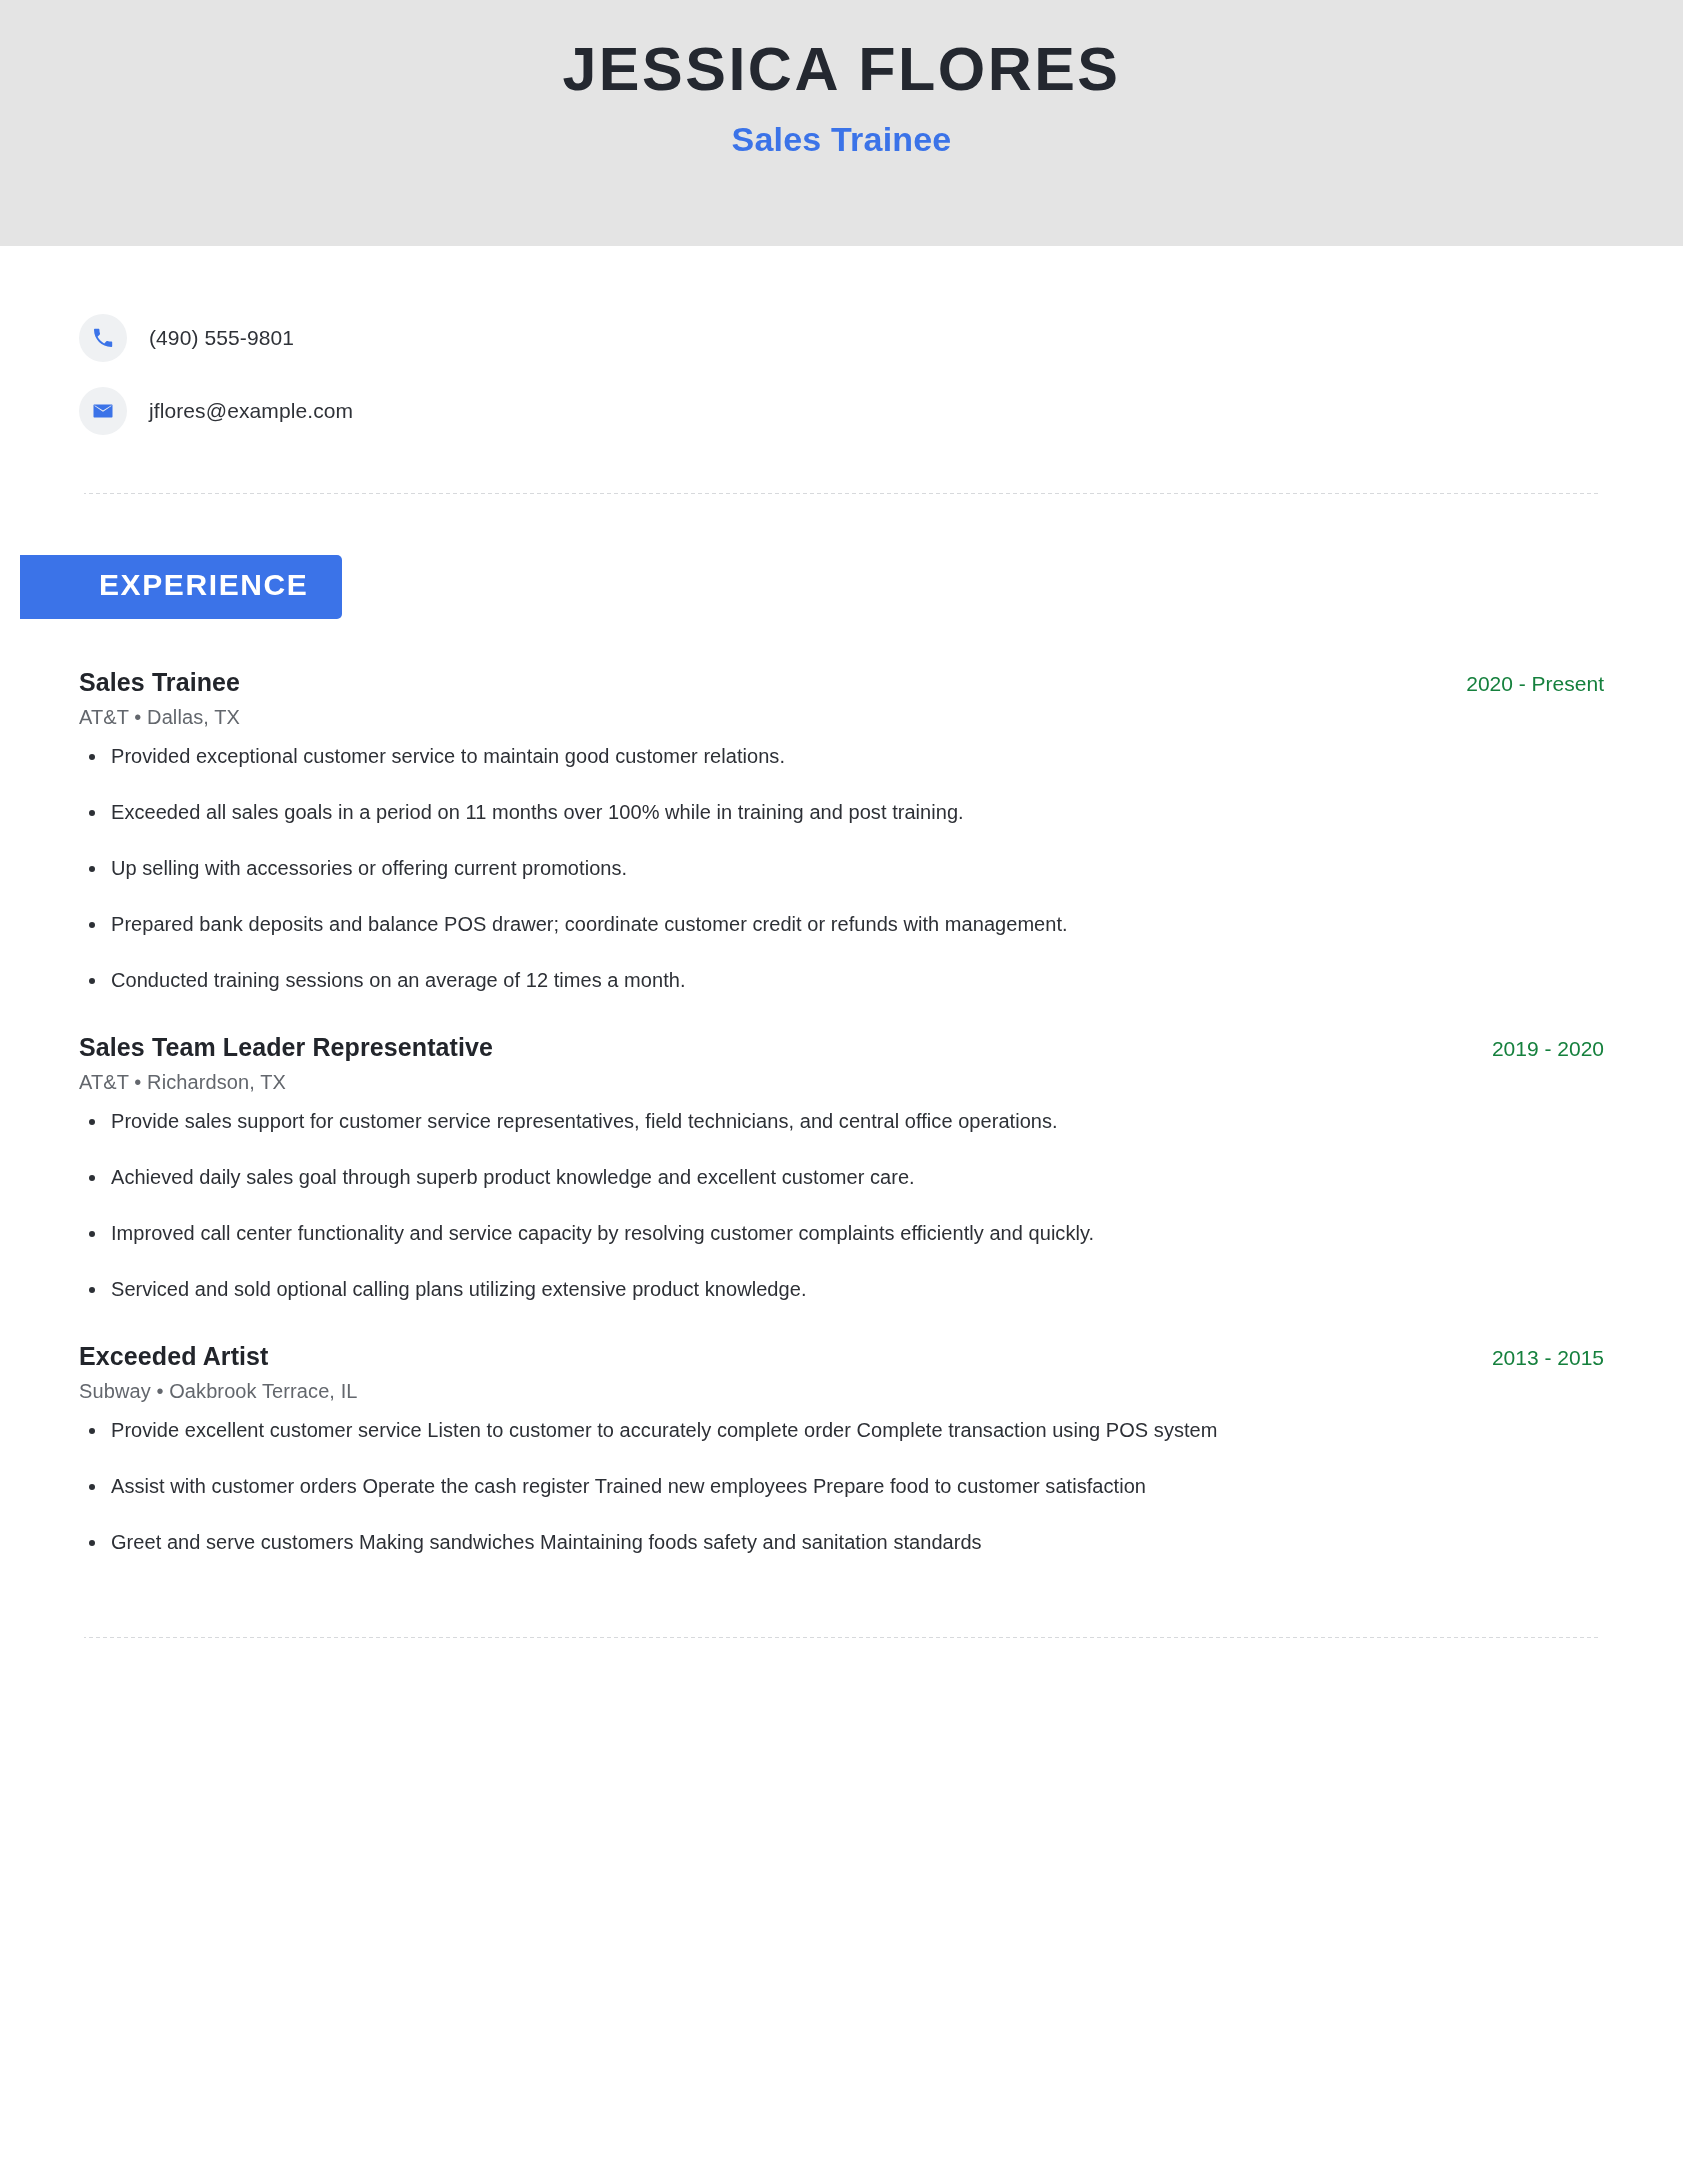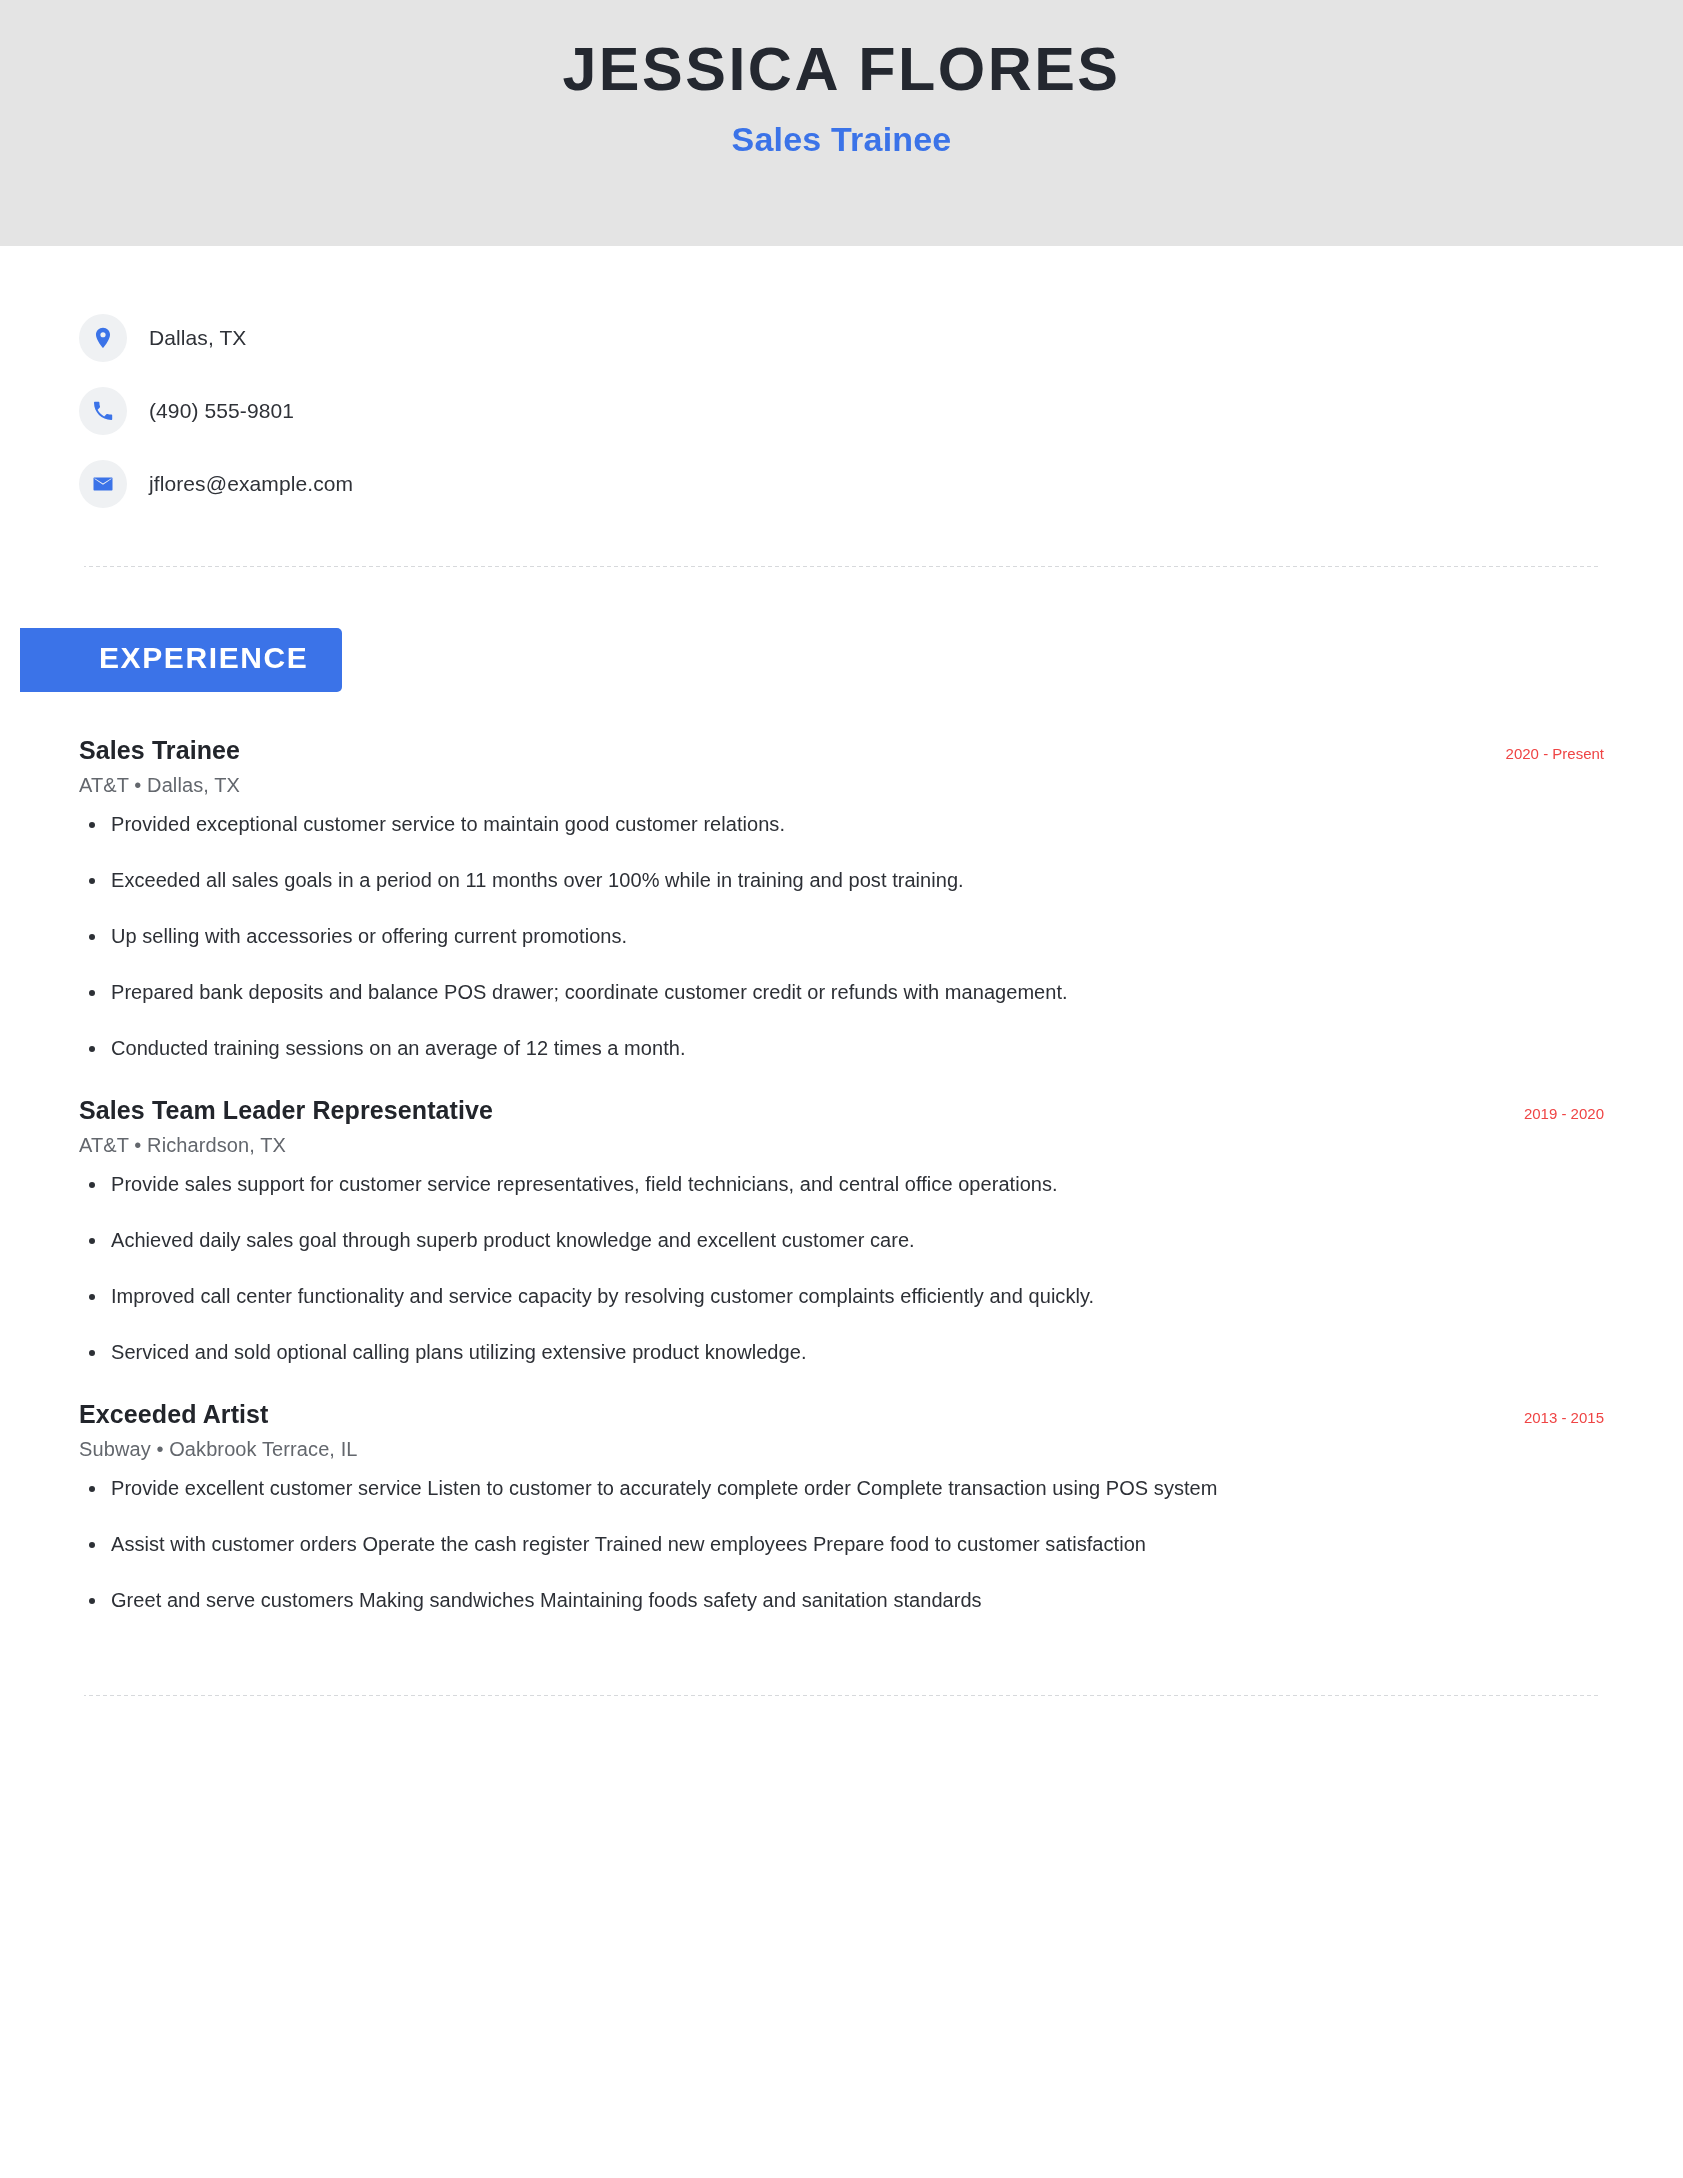--- a/index.html
+++ b/index.html
@@ -114,22 +114,22 @@
     align-items: baseline;
     justify-content: space-between;
   }
   .entry-role {
     font-size: 25px;
     font-weight: 700;
     color: #22252b;
     letter-spacing: 0.1px;
   }
   .entry-dates {
-    font-size: 15px;
-    color: #ef4444;
+    font-size: 21px;
+    color: #15803d;
     white-space: nowrap;
     padding-left: 30px;
     margin-top: 13px;
   }
   .entry-meta {
     font-size: 20px;
     color: #63676d;
     margin-top: 9px;
     letter-spacing: 0.1px;
   }
@@ -167,29 +167,20 @@
 
   <div class="header-band">
     <div class="full-name">JESSICA FLORES</div>
     <div class="job-title">Sales Trainee</div>
   </div>
 
   <div class="page-body">
 
     <div class="contact-block">
 
-      <div class="contact-row">
-        <span class="contact-icon">
-          <svg width="26" height="26" viewBox="0 0 24 24" aria-hidden="true">
-            <path fill="#3b73e8" d="M12 2.5c-3.6 0-6.5 2.9-6.5 6.5 0 4.9 6.5 12.3 6.5 12.3s6.5-7.4 6.5-12.3c0-3.6-2.9-6.5-6.5-6.5z"></path>
-            <circle cx="12" cy="9" r="2.4" fill="#eff1f3"></circle>
-          </svg>
-        </span>
-        <span class="contact-text">Dallas, TX</span>
-      </div>
 
       <div class="contact-row">
         <span class="contact-icon">
           <svg width="24" height="24" viewBox="0 0 24 24" aria-hidden="true">
             <path fill="#3b73e8" d="M6.6 10.8c1.5 2.9 3.7 5.1 6.6 6.6l2.2-2.2c.3-.3.7-.4 1.1-.2 1.1.4 2.4.6 3.7.6.6 0 1 .4 1 1V20c0 .6-.4 1-1 1C10.7 21 3 13.3 3 3.8c0-.6.4-1 1-1h3.4c.6 0 1 .4 1 1 0 1.3.2 2.5.6 3.7.1.4 0 .8-.2 1.1l-2.2 2.2z"></path>
           </svg>
         </span>
         <span class="contact-text">(490) 555-9801</span>
       </div>
 

